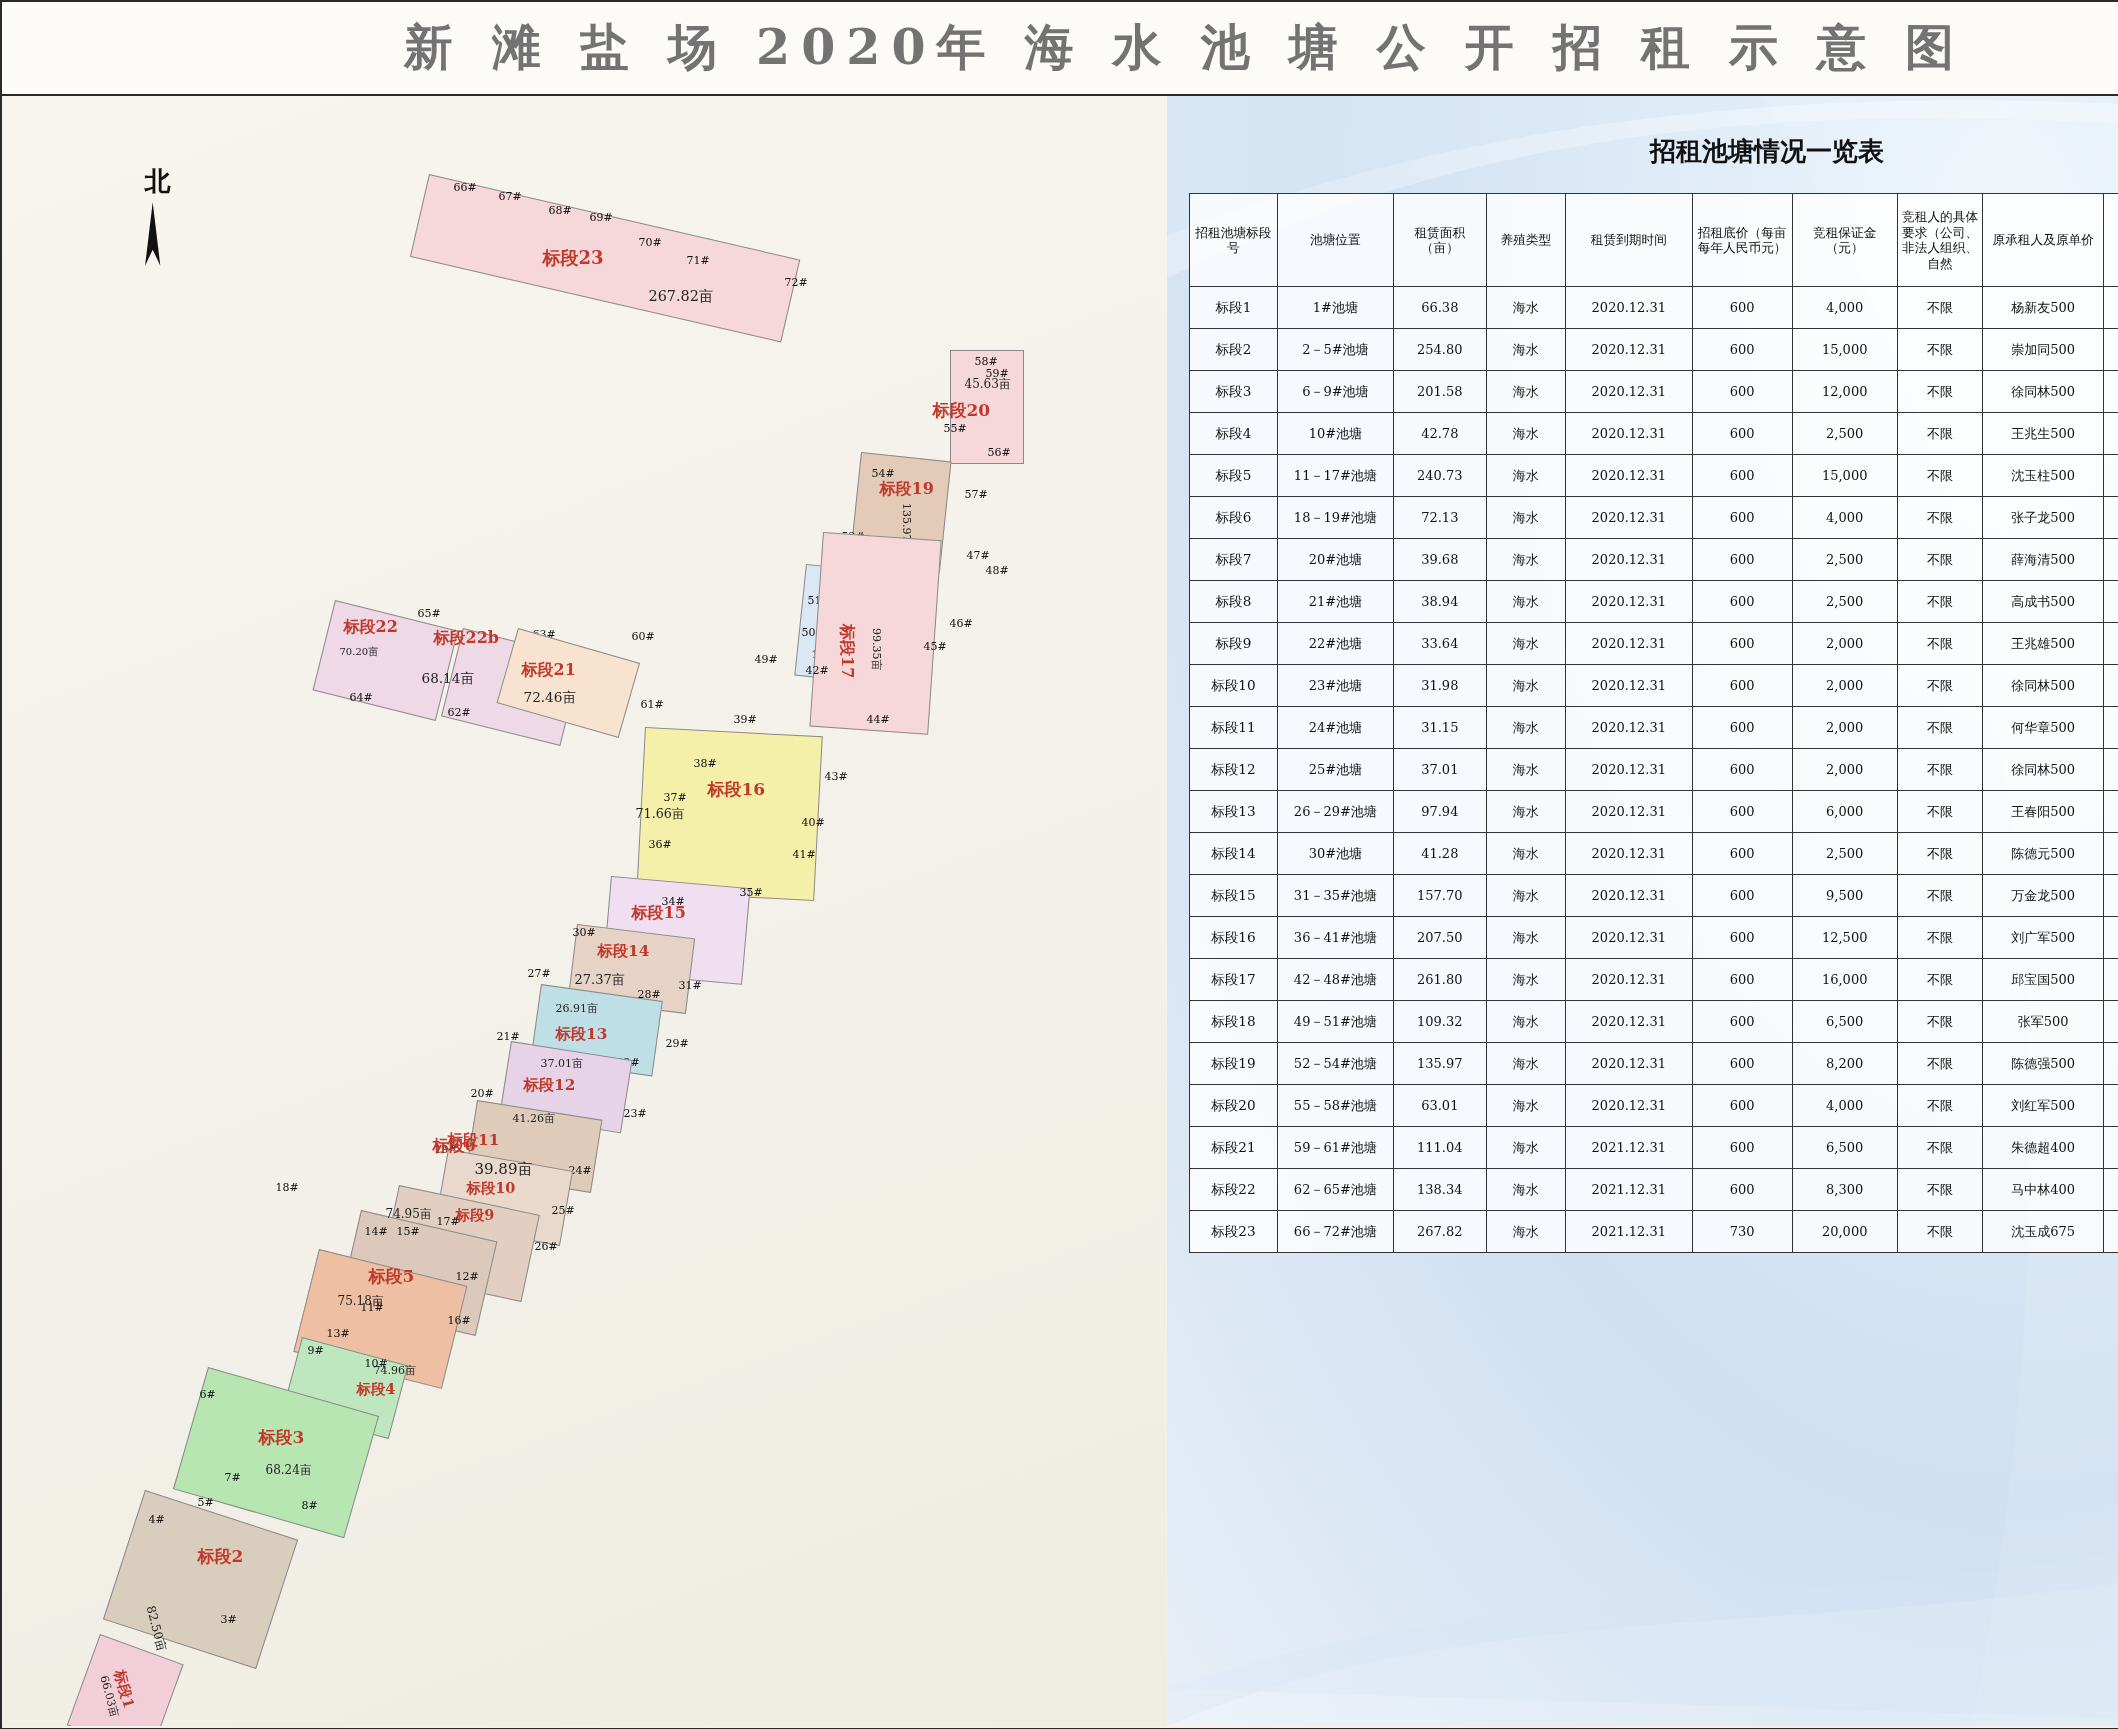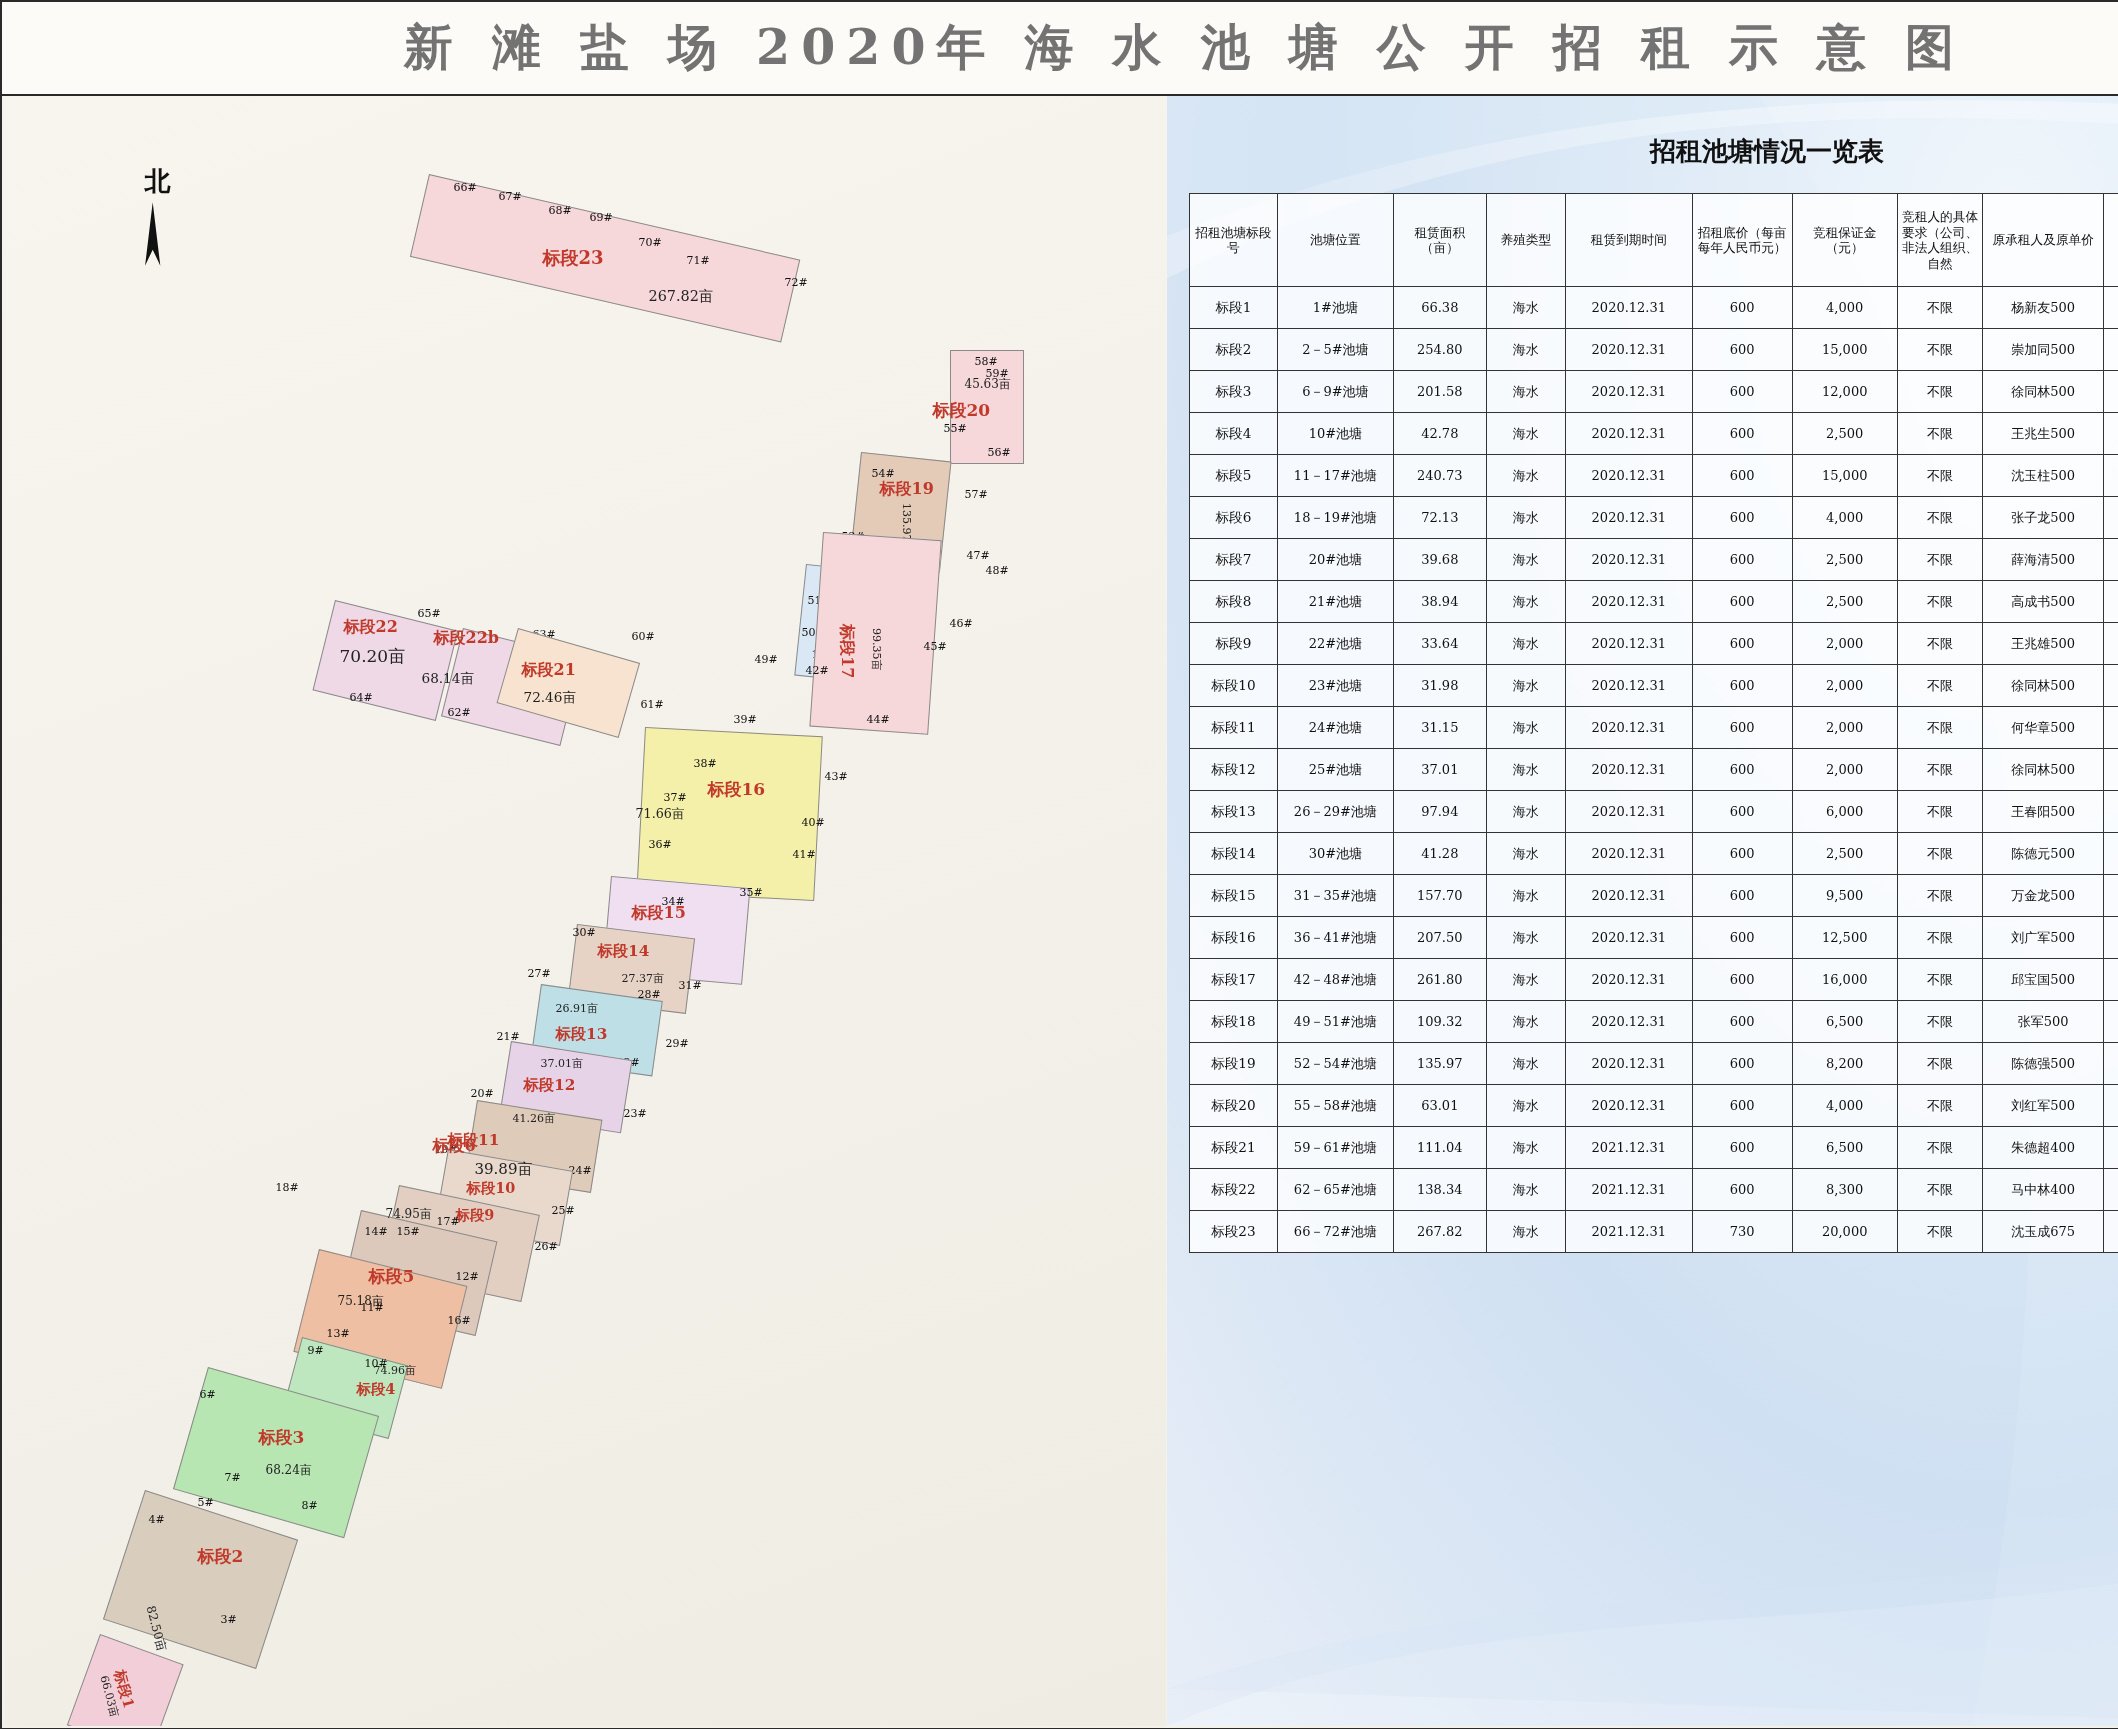--- a/index.html
+++ b/index.html
@@ -122,21 +122,21 @@
     <div class="pond-no" style="left:449px;top:85px;">66#</div>
     <div class="pond-no" style="left:494px;top:94px;">67#</div>
     <div class="pond-no" style="left:544px;top:108px;">68#</div>
     <div class="pond-no" style="left:585px;top:115px;">69#</div>
     <div class="pond-no" style="left:634px;top:140px;">70#</div>
     <div class="pond-no" style="left:682px;top:158px;">71#</div>
     <div class="pond-no" style="left:780px;top:180px;">72#</div>
 
     <div class="parcel" style="left:330px;top:504px;width:127px;height:93px;background:#efd9e6;transform:rotate(14deg);transform-origin:left top;"></div>
     <div class="plot-label" style="left:339px;top:521px;font-size:16px;">标段22</div>
-    <div class="area-label" style="left:335px;top:549px;font-size:17px;">70.20亩</div>
+    <div class="area-label" style="left:335px;top:549px;font-size:10px;">70.20亩</div>
     <div class="parcel" style="left:458px;top:532px;width:123px;height:91px;background:#efd9e6;transform:rotate(14deg);transform-origin:left top;"></div>
     <div class="plot-label" style="left:429px;top:532px;font-size:16px;">标段22b</div>
     <div class="area-label" style="left:417px;top:574px;font-size:13.6px;">68.14亩</div>
     <div class="pond-no" style="left:413px;top:511px;">65#</div>
     <div class="pond-no" style="left:528px;top:532px;">63#</div>
     <div class="pond-no" style="left:345px;top:595px;">64#</div>
     <div class="pond-no" style="left:443px;top:610px;">62#</div>
 
     <div class="parcel" style="left:513px;top:532px;width:127px;height:78px;background:#f7e3cf;transform:rotate(16deg);transform-origin:left top;"></div>
     <div class="plot-label" style="left:517px;top:564px;font-size:16px;">标段21</div>
@@ -188,21 +188,21 @@
 
     <div class="parcel" style="left:606px;top:780px;width:140px;height:97px;background:#f0dff0;transform:rotate(5deg);transform-origin:left top;"></div>
     <div class="plot-label" style="left:627px;top:807px;font-size:16px;">标段15</div>
     <div class="pond-no" style="left:657px;top:799px;">34#</div>
     <div class="pond-no" style="left:646px;top:852px;">33#</div>
     <div class="pond-no" style="left:640px;top:875px;">32#</div>
     <div class="pond-no" style="left:735px;top:790px;">35#</div>
 
     <div class="parcel" style="left:572px;top:828px;width:119px;height:76px;background:#e6d3c5;transform:rotate(7deg);transform-origin:left top;"></div>
     <div class="plot-label" style="left:593px;top:845px;font-size:15.3px;">标段14</div>
-    <div class="area-label" style="left:570px;top:875px;font-size:11px;margin-left:47px;">27.37亩</div>
+    <div class="area-label" style="left:570px;top:875px;font-size:13px;">27.37亩</div>
     <div class="pond-no" style="left:568px;top:830px;">30#</div>
     <div class="pond-no" style="left:523px;top:871px;">27#</div>
     <div class="pond-no" style="left:674px;top:883px;">31#</div>
 
     <div class="parcel" style="left:536px;top:888px;width:123px;height:76px;background:#bfdfe6;transform:rotate(8deg);transform-origin:left top;"></div>
     <div class="plot-label" style="left:551px;top:928px;font-size:15.3px;">标段13</div>
     <div class="area-label" style="left:551px;top:905px;font-size:11px;">26.91亩</div>
     <div class="pond-no" style="left:633px;top:892px;">28#</div>
     <div class="pond-no" style="left:492px;top:934px;">21#</div>
     <div class="pond-no" style="left:612px;top:960px;">22#</div>

